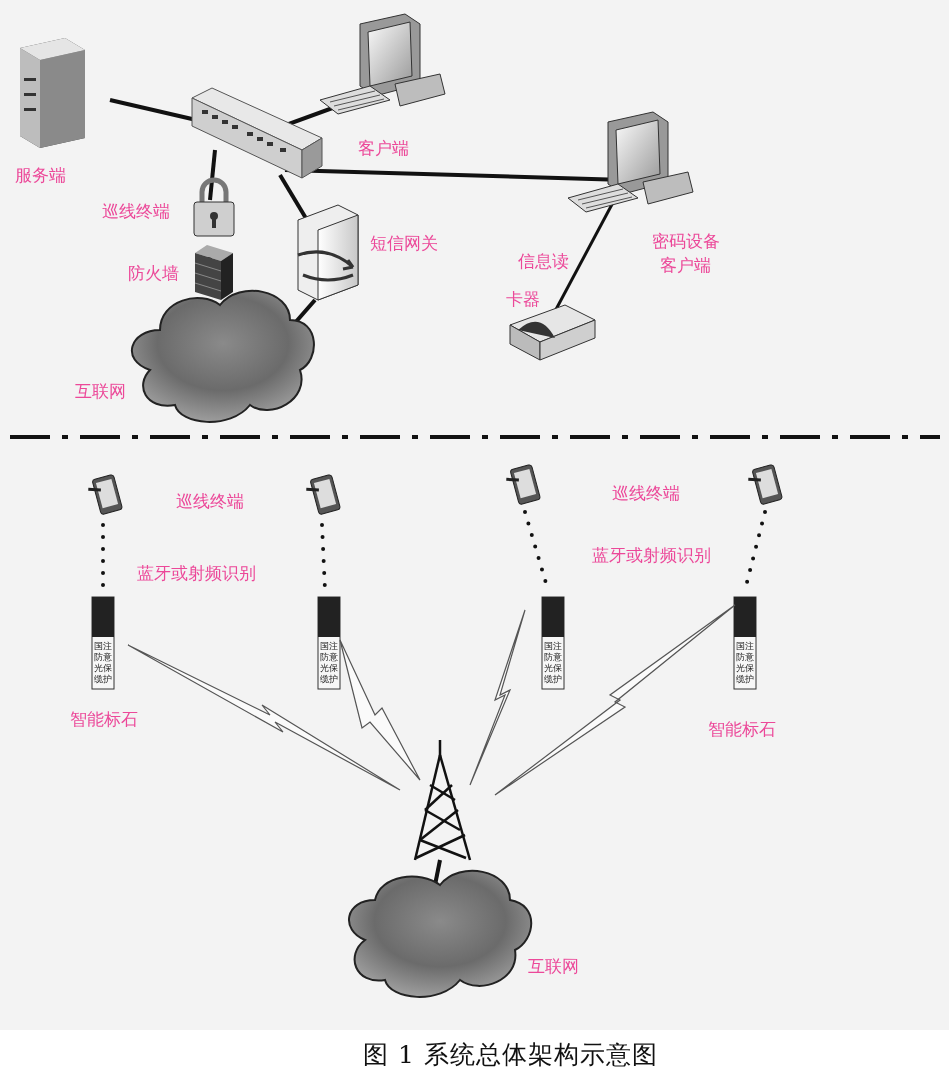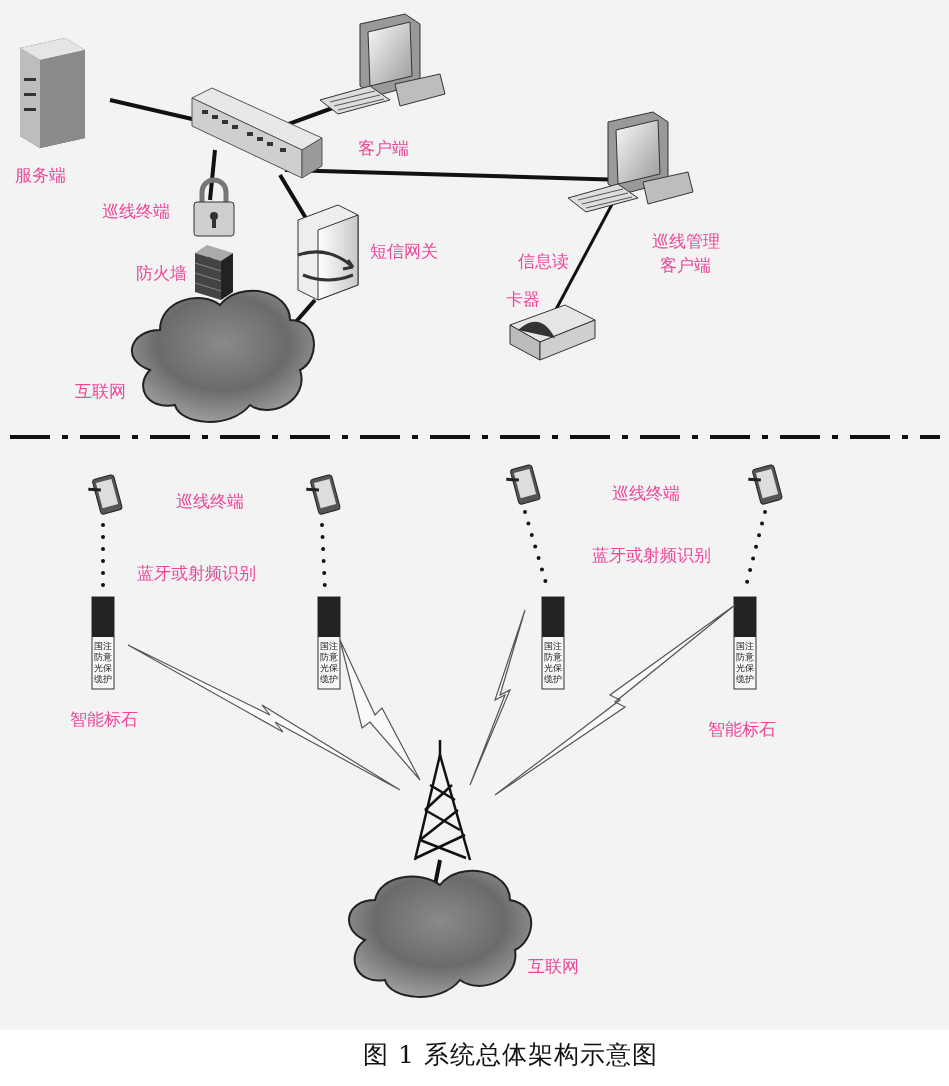--- a/index.html
+++ b/index.html
@@ -218,26 +218,26 @@
   <line x1="440" y1="860" x2="430" y2="910" stroke="#111" stroke-width="4"></line>
 
   <g fill="url(#cloudGrad)" stroke="#222" stroke-width="2">
     <path d="M365,940 C340,930 345,900 375,900 C380,875 420,870 440,885 C460,860 510,870 510,900 C540,905 535,940 515,950 C520,980 480,995 460,980 C440,1005 390,1000 385,980 C355,985 345,955 365,940 Z"></path>
   </g>
 </svg>
 
 <div class="lbl" style="left:15px;top:164px">服务端</div>
 <div class="lbl" style="left:358px;top:137px">客户端</div>
 <div class="lbl" style="left:102px;top:200px">巡线终端</div>
-<div class="lbl" style="left:136px;top:262px">防火墙</div>
-<div class="lbl" style="left:370px;top:240px">短信网关</div>
+<div class="lbl" style="left:128px;top:262px">防火墙</div>
+<div class="lbl" style="left:370px;top:232px">短信网关</div>
 <div class="lbl" style="left:75px;top:380px">互联网</div>
 <div class="lbl" style="left:518px;top:250px">信息读</div>
 <div class="lbl" style="left:506px;top:288px">卡器</div>
-<div class="lbl" style="left:652px;top:230px">巡线管理</div>
+<div class="lbl" style="left:652px;top:230px">密码设备</div>
 <div class="lbl" style="left:660px;top:254px">客户端</div>
 
 <div class="lbl" style="left:176px;top:490px">巡线终端</div>
 <div class="lbl" style="left:612px;top:482px">巡线终端</div>
 <div class="lbl" style="left:137px;top:562px">蓝牙或射频识别</div>
 <div class="lbl" style="left:592px;top:544px">蓝牙或射频识别</div>
 <div class="lbl" style="left:70px;top:708px">智能标石</div>
 <div class="lbl" style="left:708px;top:718px">智能标石</div>
 <div class="lbl" style="left:528px;top:955px">互联网</div>
 

